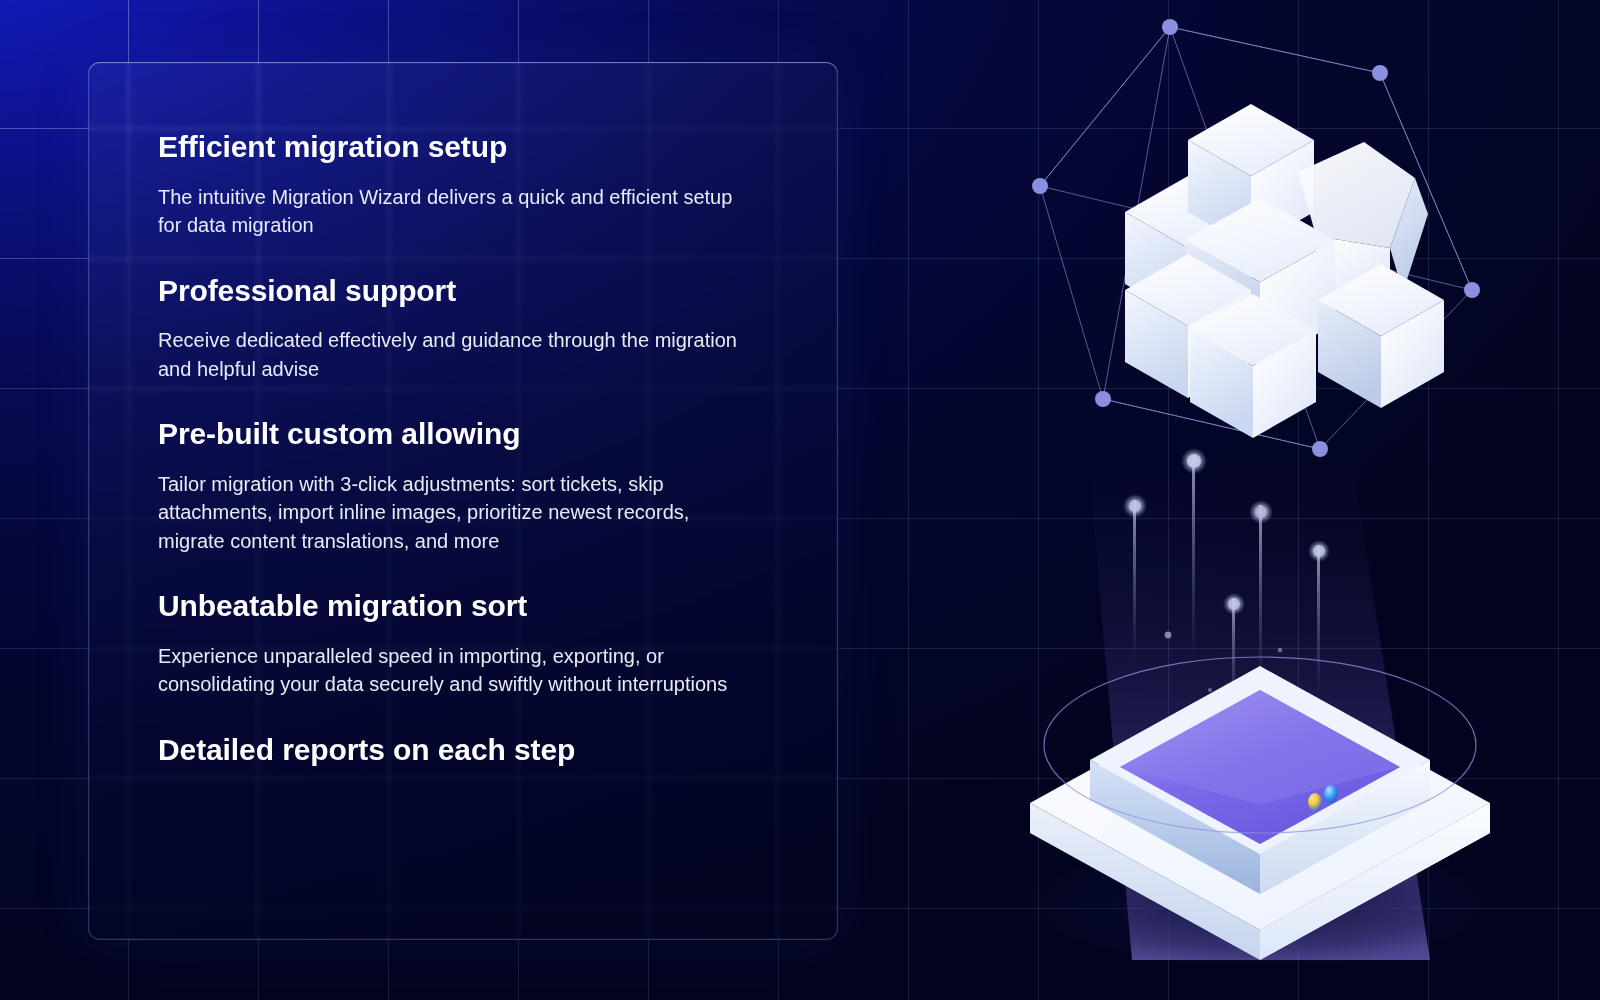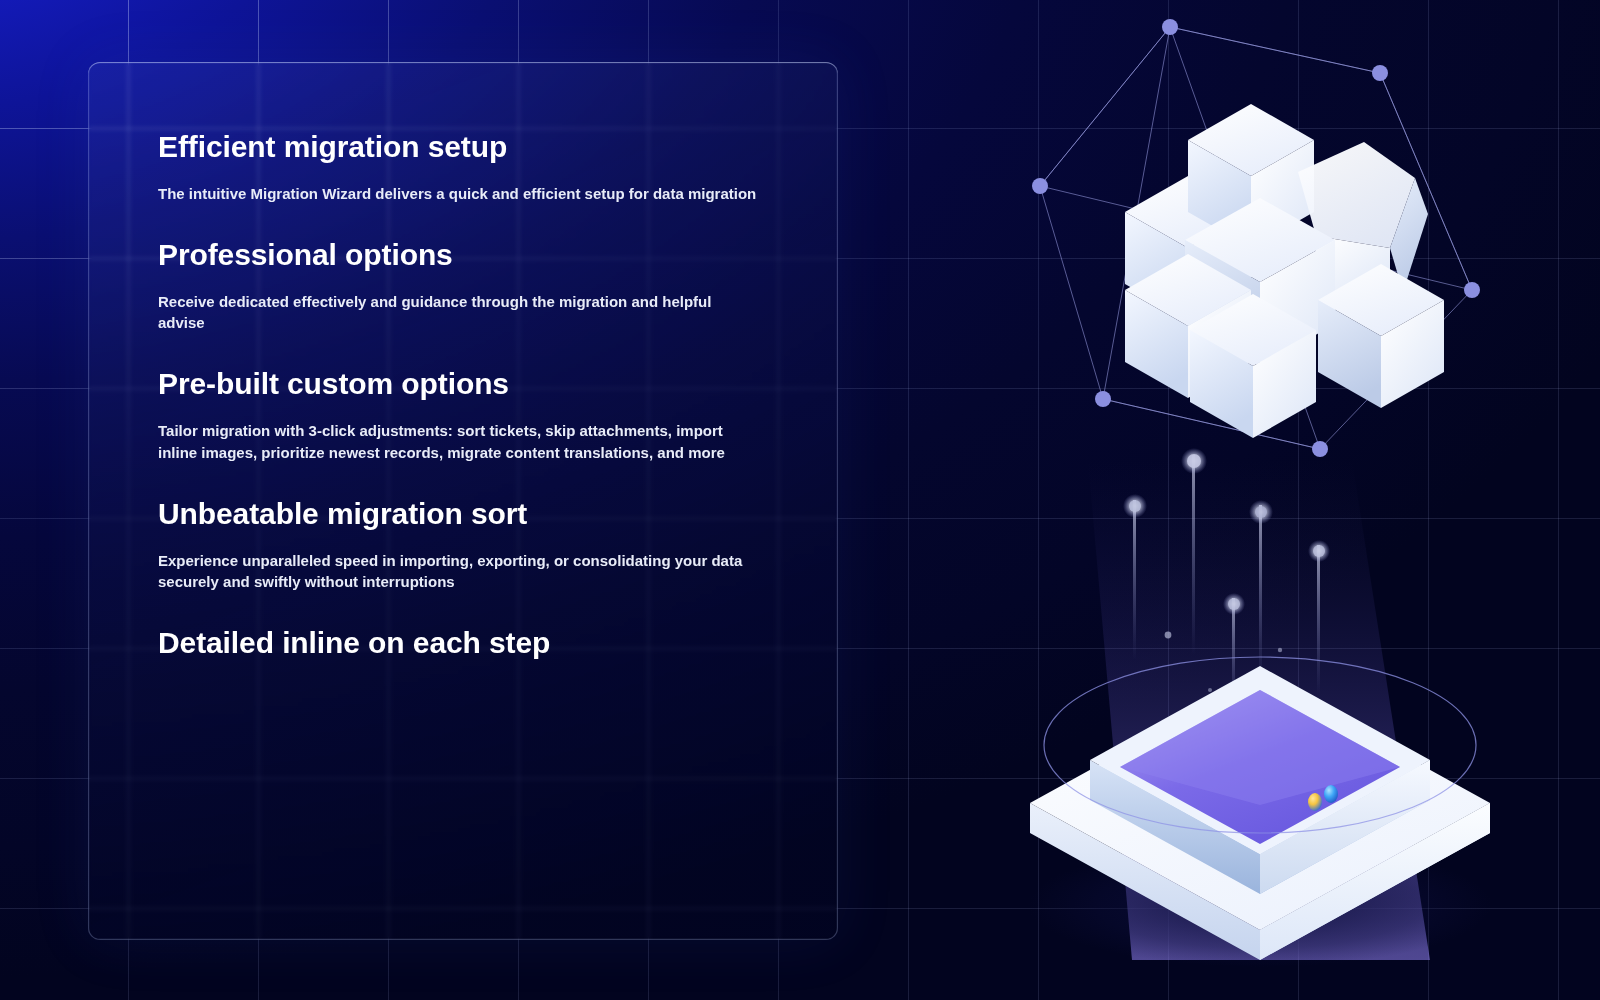--- a/index.html
+++ b/index.html
@@ -72,22 +72,22 @@
   .f-title{
     color:#ffffff;
     font-size:30px;
     font-weight:bold;
     letter-spacing:-.1px;
     line-height:1.16;
     margin-bottom:18px;
   }
   .f-desc{
     color:#e8ecf8;
-    font-size:15px;
-    font-weight:bold;
+    font-size:20px;
+    font-weight:normal;
     line-height:1.42;
     max-width:600px;
   }
 
   
   .illus{ position:absolute; left:960px; top:0; width:640px; height:1000px; }
   .illus svg{ position:absolute; left:0; top:0; width:640px; height:1000px; overflow:visible; }
 </style>
 </head>
 <body>
@@ -99,36 +99,36 @@
 
   <div class="card">
     <div class="card-inner">
 
       <div class="feature">
         <div class="f-title">Efficient migration setup</div>
         <div class="f-desc">The intuitive Migration Wizard delivers a quick and efficient setup for data migration</div>
       </div>
 
       <div class="feature">
-        <div class="f-title">Professional options</div>
+        <div class="f-title">Professional support</div>
         <div class="f-desc">Receive dedicated effectively and guidance through the migration and helpful advise</div>
       </div>
 
       <div class="feature">
-        <div class="f-title">Pre-built custom options</div>
+        <div class="f-title">Pre-built custom allowing</div>
         <div class="f-desc">Tailor migration with 3-click adjustments: sort tickets, skip attachments, import inline images, prioritize newest records, migrate content translations, and more</div>
       </div>
 
       <div class="feature">
         <div class="f-title">Unbeatable migration sort</div>
         <div class="f-desc">Experience unparalleled speed in importing, exporting, or consolidating your data securely and swiftly without interruptions</div>
       </div>
 
       <div class="feature">
-        <div class="f-title">Detailed inline on each step</div>
+        <div class="f-title">Detailed reports on each step</div>
       </div>
 
     </div>
   </div>
 
   <div class="illus">
     <svg viewBox="0 0 640 1000" xmlns="http://www.w3.org/2000/svg">
       <defs>
 
         <linearGradient id="gTop" x1="0" y1="0" x2="0.6" y2="1">

